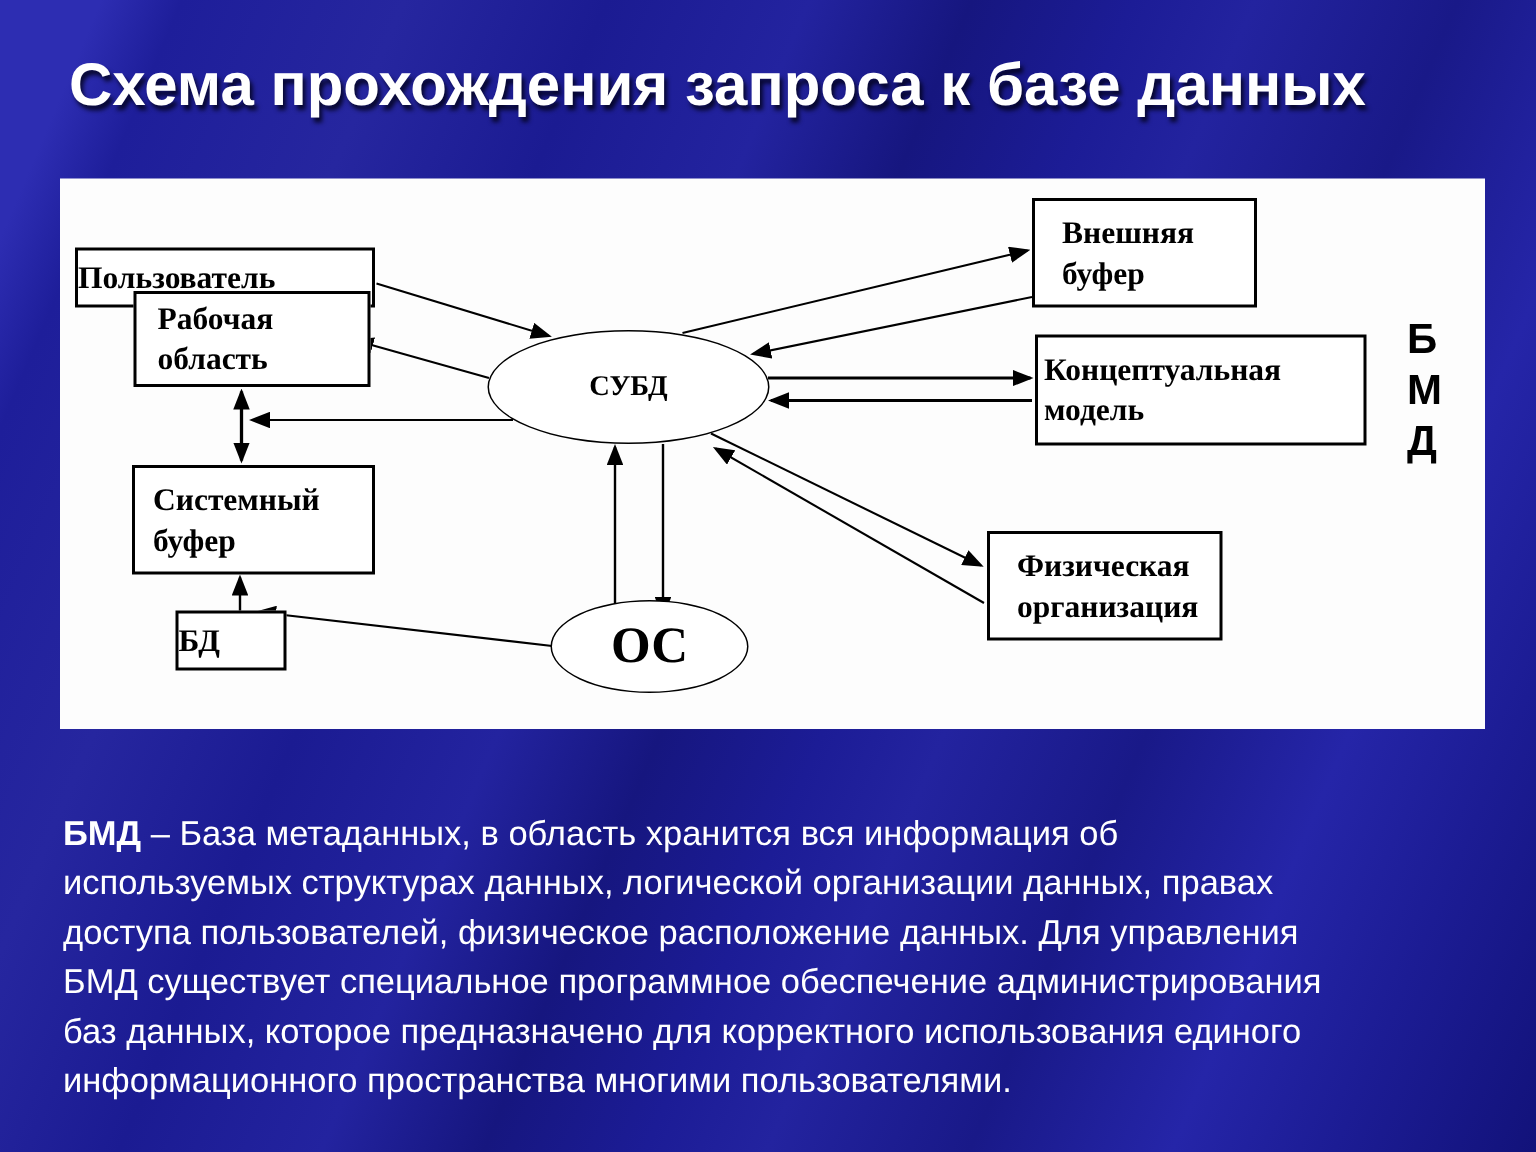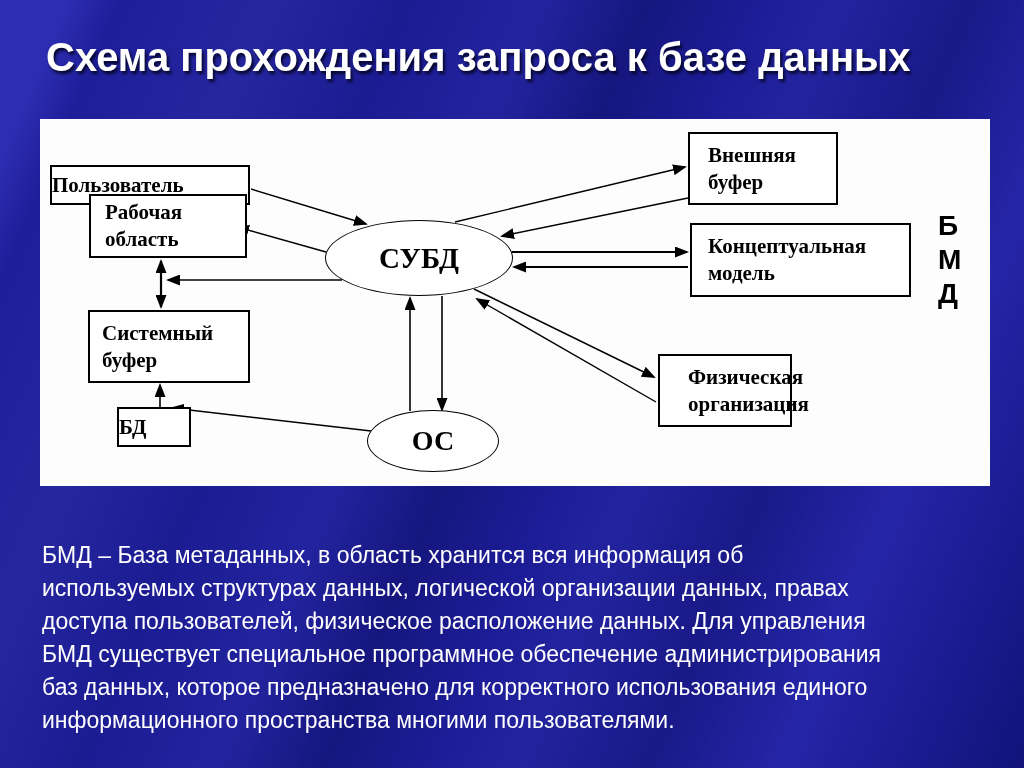--- a/index.html
+++ b/index.html
@@ -50,21 +50,21 @@
     position:absolute;left:898px;top:90px;width:36px;
     color:#000;font-family:"Liberation Sans",sans-serif;
     font-weight:bold;font-size:28px;line-height:34px;
     white-space:pre-line;text-align:left;
   }
 
   .def{
     position:absolute;left:42px;top:539px;width:945px;margin:0;
     color:#ffffff;font-size:23px;line-height:33px;
   }
-  .def b{font-weight:normal;text-align:center;}
+  .def b{font-weight:bold;text-align:center;}
   .pre{white-space:pre-line;}
 </style>
 </head>
 <body>
 
 <div class="slide">
 
   <div class="title">Схема прохождения запроса к базе данных</div>
 
   <div class="panel">
@@ -98,31 +98,31 @@
     <div class="node" style="left:10px;top:31px;width:200px;height:40px;margin-top:15px;">Пользователь</div>
 
     <div class="node" style="left:49px;top:75px;width:158px;height:64px;padding-left:14px;">Рабочая
 область</div>
 
     <div class="node" style="left:48px;top:191px;width:162px;height:73px;padding-left:12px;font-family:Liberation Serif, serif;">Системный
 буфер</div>
 
     <div class="node" style="left:77px;top:288px;width:74px;height:40px;padding-left:0;">БД</div>
 
-    <div class="ellipse" style="left:285px;top:101px;width:188px;height:76px;font-size:29px;">СУБД</div>
+    <div class="ellipse" style="left:285px;top:101px;width:188px;height:76px;font-size:19px;">СУБД</div>
 
-    <div class="ellipse" style="left:327px;top:291px;width:132px;height:62px;font-size:28px;">ОС</div>
+    <div class="ellipse" style="left:327px;top:281px;width:132px;height:62px;font-size:34px;">ОС</div>
 
     <div class="node" style="left:648px;top:13px;width:150px;height:73px;padding-left:18px;">Внешняя
 буфер</div>
 
-    <div class="node" style="left:650px;top:104px;width:221px;height:74px;padding-left:16px;">Концептуальная
+    <div class="node" style="left:650px;top:104px;width:221px;height:74px;padding-left:4px;">Концептуальная
 модель</div>
 
-    <div class="node" style="left:618px;top:235px;width:134px;height:73px;padding-left:28px;">Физическая
+    <div class="node" style="left:618px;top:235px;width:157px;height:73px;padding-left:18px;">Физическая
 организация</div>
 
     <div class="bmd">Б
 М
 Д</div>
   </div>
 
   <p class="def"><b>БМД</b><span> – База метаданных, в область хранится вся информация об</span><br><span class="pre">используемых структурах данных, логической организации данных, правах
 доступа пользователей, физическое расположение данных. Для управления
 БМД существует специальное программное обеспечение администрирования

